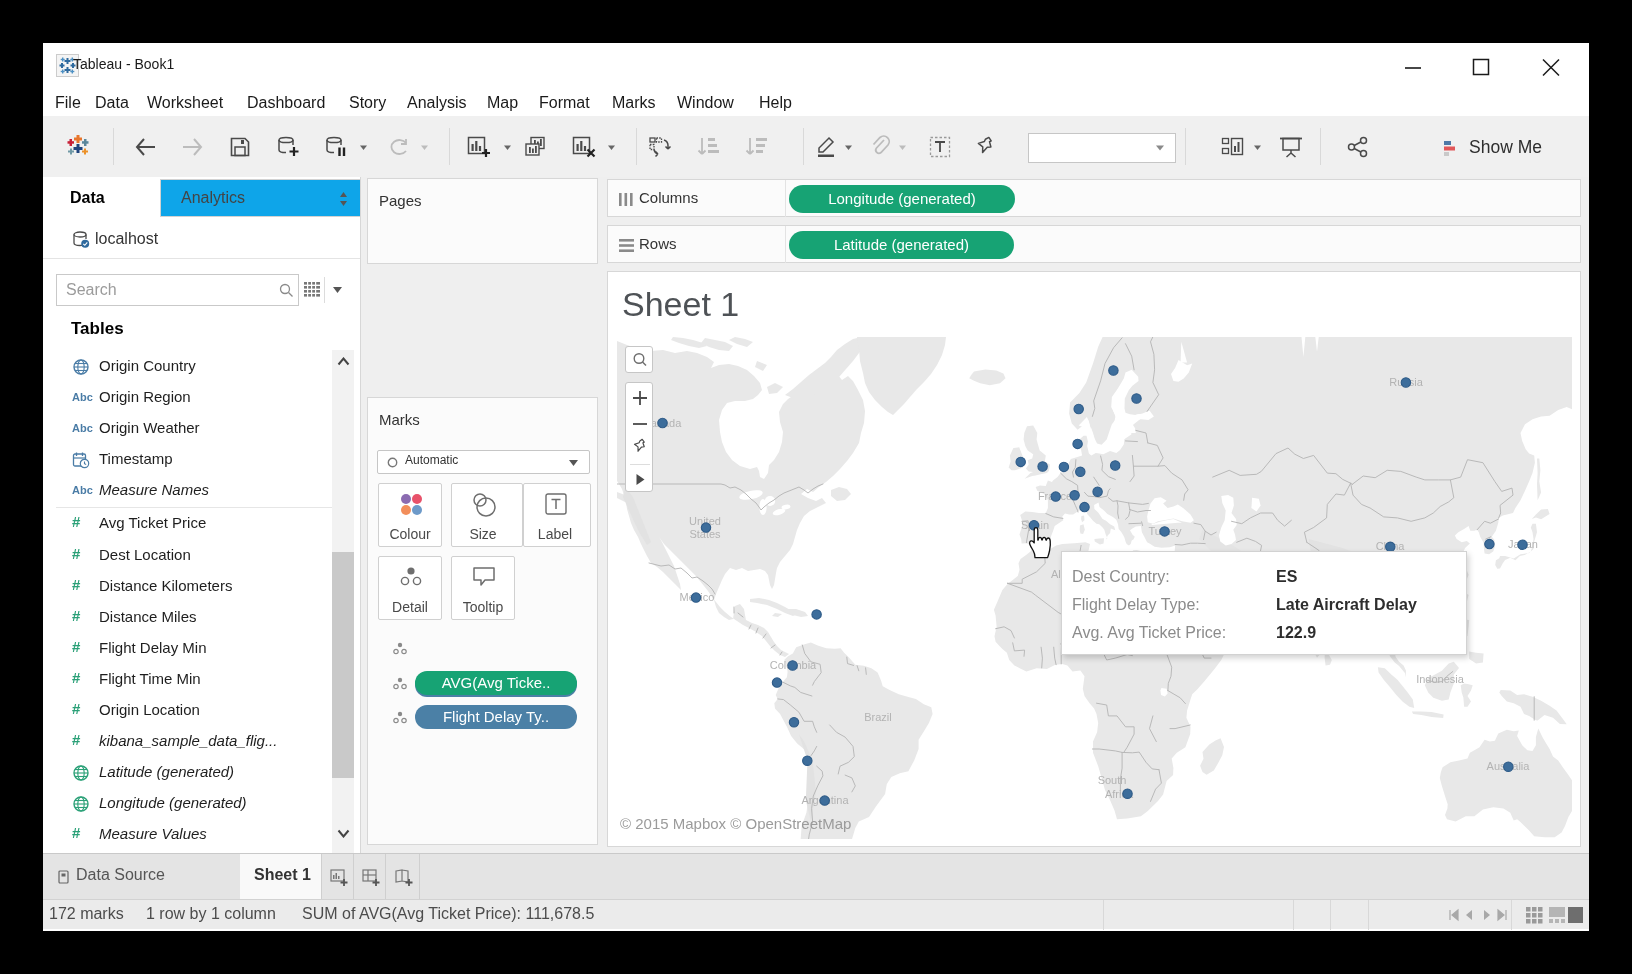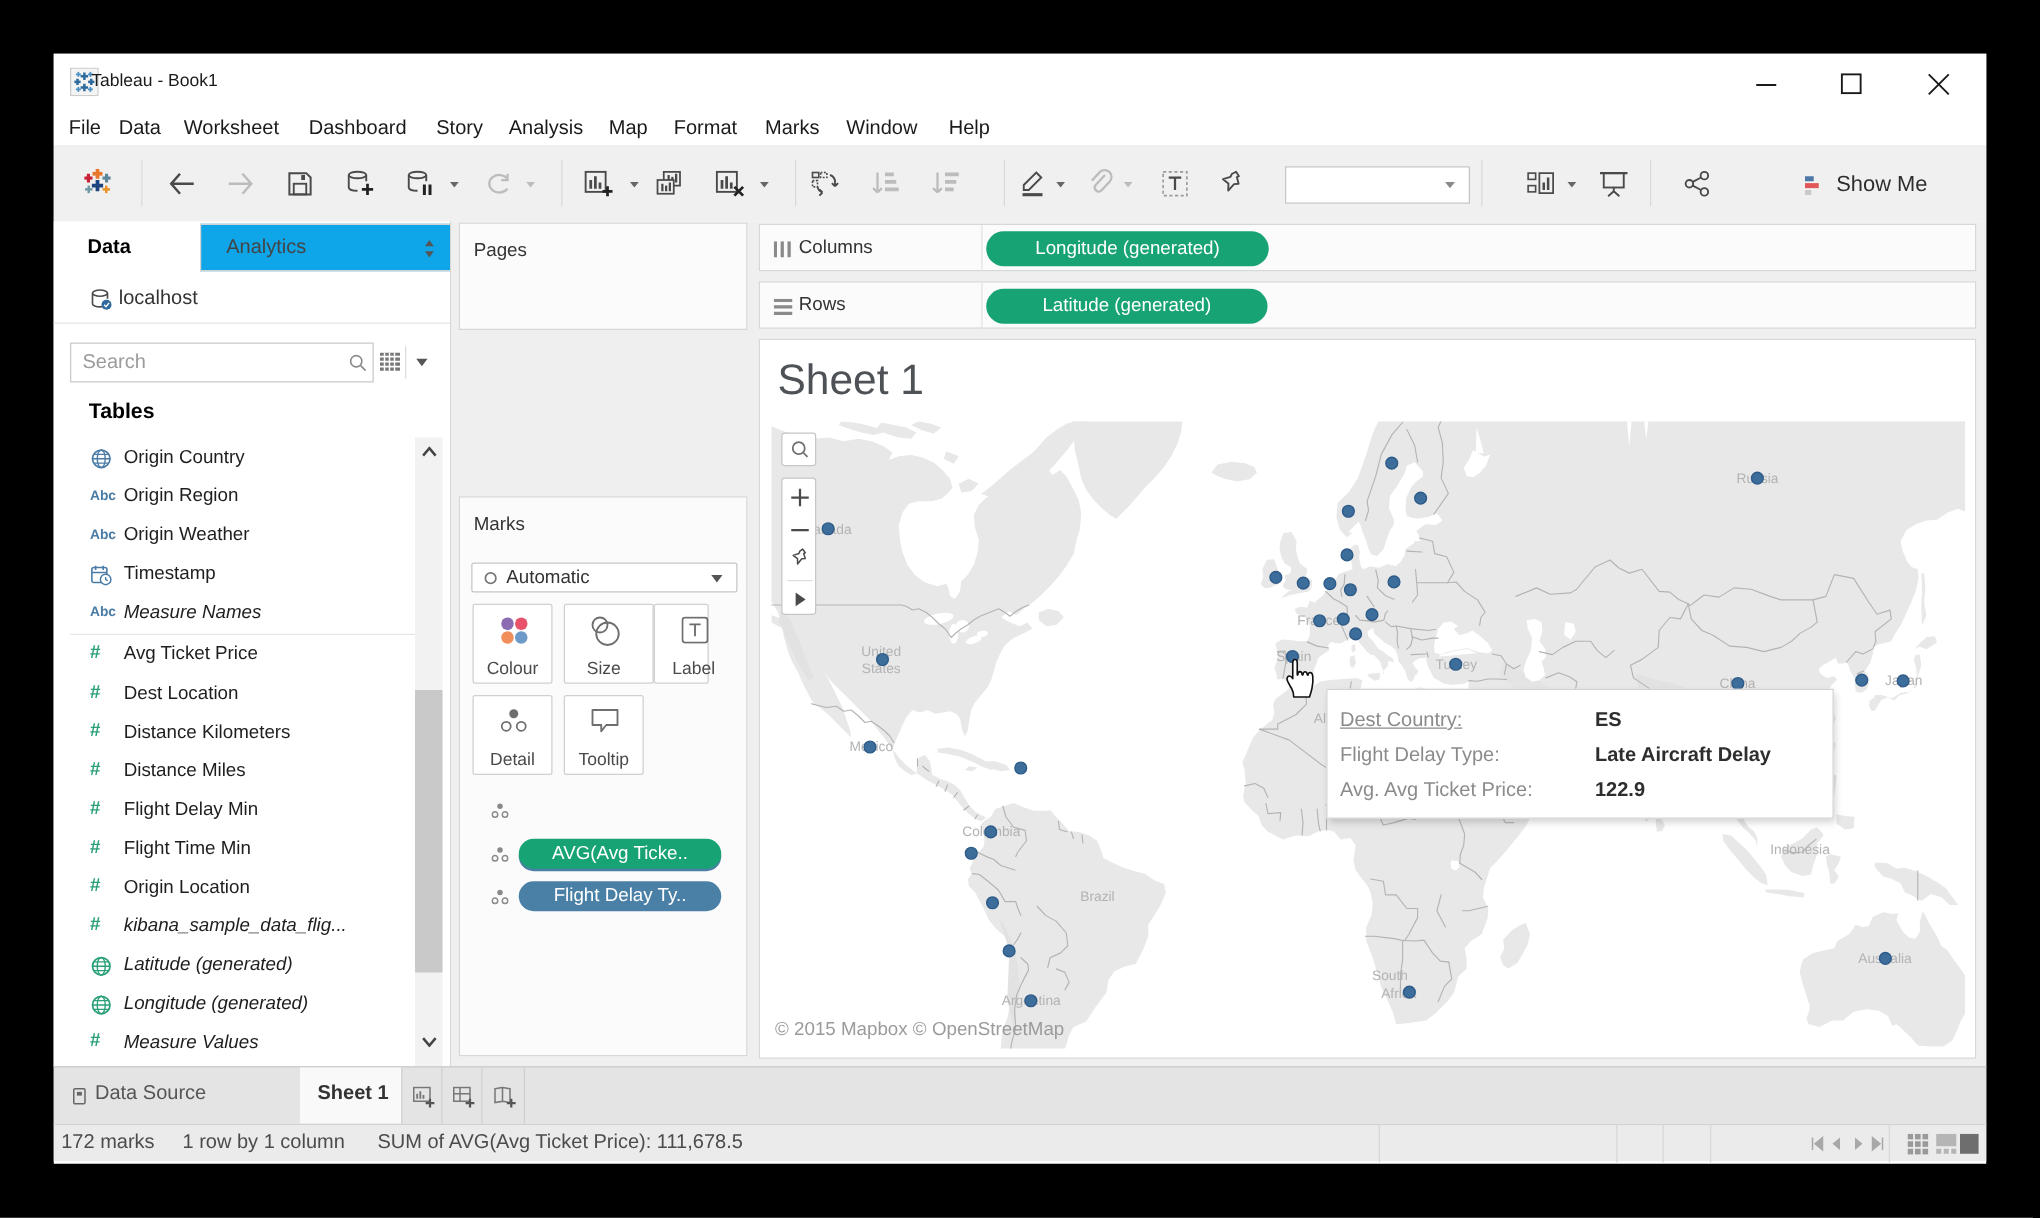--- a/index.html
+++ b/index.html
@@ -395,42 +395,42 @@
     </div>
     <div class="card" style="left:324px;top:135px;width:231px;height:86px;">
       <div class="ptitle abs" style="left:11px;top:13px;">Pages</div>
     </div>
     <div class="card" style="left:324px;top:354px;width:231px;height:448px;">
       <div class="ptitle abs" style="left:11px;top:13px;">Marks</div>
       <div class="abs" style="left:9px;top:52px;width:213px;height:24px;background:#fff;border:1px solid #c6c6c6;border-radius:2px;">
         <svg class="abs" style="left:9px;top:6px" width="11" height="11" viewBox="0 0 11 11">
           <circle cx="5.5" cy="5.5" r="4.2" fill="none" stroke="#787878" stroke-width="1.4"></circle>
         </svg>
-        <div class="abs" style="left:27px;top:2px;font-size:15px;color:#333;">Automatic</div>
+        <div class="abs" style="left:27px;top:2px;font-size:12px;color:#333;">Automatic</div>
         <svg class="abs" style="left:190px;top:8px" width="11" height="8" viewBox="0 0 11 8">
           <path d="M1,1 L10,1 L5.5,7 Z" fill="#555"></path>
         </svg>
       </div>
       <div class="abs" style="left:10px;top:85px;width:64px;height:64px;background:#fff;border:1px solid #d0d0d0;border-radius:2px;">
         <svg class="abs" style="left:19px;top:8px" width="26" height="26" viewBox="0 0 26 26">
           <circle cx="8" cy="7" r="5" fill="#8b6bb1"></circle>
           <circle cx="19" cy="7" r="5" fill="#e8526a"></circle>
           <circle cx="8" cy="18" r="5" fill="#f28e5b"></circle>
           <circle cx="19" cy="18" r="5" fill="#6d9ac9"></circle>
         </svg>
         <div class="abs" style="left:0;top:42px;width:62px;text-align:center;font-size:14px;color:#4a4a4a;">Colour</div>
       </div>
       <div class="abs" style="left:83px;top:85px;width:72px;height:64px;background:#fff;border:1px solid #d0d0d0;border-radius:2px;">
         <svg class="abs" style="left:19px;top:7px" width="26" height="28" viewBox="0 0 26 28">
           <circle cx="9" cy="9" r="6" fill="#fff" stroke="#6e6e6e" stroke-width="1.5"></circle>
           <circle cx="15" cy="16" r="9" fill="none" stroke="#6e6e6e" stroke-width="1.5"></circle>
         </svg>
         <div class="abs" style="left:0;top:42px;width:62px;text-align:center;font-size:14px;color:#4a4a4a;">Size</div>
       </div>
-      <div class="abs" style="left:155px;top:85px;width:44px;height:64px;background:#fff;border:1px solid #d0d0d0;border-radius:2px;">
+      <div class="abs" style="left:155px;top:85px;width:68px;height:64px;background:#fff;border:1px solid #d0d0d0;border-radius:2px;">
         <svg class="abs" style="left:21px;top:9px" width="22" height="22" viewBox="0 0 22 22">
           <rect x="1" y="1" width="20" height="20" rx="2" fill="none" stroke="#6e6e6e" stroke-width="1.4"></rect>
           <path d="M6.5,6.5 L15.5,6.5 M11,6.5 L11,16" stroke="#6e6e6e" stroke-width="1.5"></path>
         </svg>
         <div class="abs" style="left:0;top:42px;width:62px;text-align:center;font-size:14px;color:#4a4a4a;">Label</div>
       </div>
       <div class="abs" style="left:10px;top:158px;width:64px;height:64px;background:#fff;border:1px solid #d0d0d0;border-radius:2px;">
         <svg class="abs" style="left:19px;top:8px" width="26" height="26" viewBox="0 0 26 26">
           <circle cx="13" cy="6" r="3.6" fill="#6e6e6e"></circle>
           <circle cx="7" cy="16" r="3.6" fill="none" stroke="#6e6e6e" stroke-width="1.4"></circle>
@@ -699,21 +699,21 @@
             <path d="M1,8 L15,8" stroke="#4a4a4a" stroke-width="1.8"></path>
           </svg>
           <svg class="abs" style="left:6px;top:55px" width="16" height="17" viewBox="0 0 16 17">
             <path d="M9,1 L11.5,3.5 L10.3,4.3 L12.3,8 L9.6,8.8 L7,13.5 L6.2,9.2 L2.3,7.3 L6.6,5 L7,3 Z" fill="none" stroke="#4a4a4a" stroke-width="1.2" stroke-linejoin="round" transform="rotate(10 8 8)"></path>
           </svg>
           <div class="abs" style="left:4px;top:81px;width:20px;height:1px;background:#ddd;"></div>
           <svg class="abs" style="left:9px;top:90px" width="11" height="13" viewBox="0 0 11 13">
             <path d="M1.5,1 L9.5,6.5 L1.5,12 Z" fill="#4a4a4a"></path>
           </svg>
         </div><div class="abs" style="left:444px;top:214px;width:406px;height:104px;background:#fff;border:1px solid #d2d2d2;box-shadow:2px 3px 6px rgba(0,0,0,0.18);">
-          <div class="abs" style="left:10px;top:16px;font-size:16px;color:#8b8b8b;text-decoration:underline;">Dest Country:</div>
+          <div class="abs" style="left:10px;top:16px;font-size:16px;color:#8b8b8b;">Dest Country:</div>
           <div class="abs" style="left:214px;top:16px;font-size:16px;font-weight:bold;color:#2e2e2e;">ES</div>
           <div class="abs" style="left:10px;top:44px;font-size:16px;color:#8b8b8b;">Flight Delay Type:</div>
           <div class="abs" style="left:214px;top:44px;font-size:16px;font-weight:bold;color:#2e2e2e;">Late Aircraft Delay</div>
           <div class="abs" style="left:10px;top:72px;font-size:16px;color:#8b8b8b;">Avg. Avg Ticket Price:</div>
           <div class="abs" style="left:214px;top:72px;font-size:16px;font-weight:bold;color:#2e2e2e;">122.9</div>
         </div></div>
     </div>
     <div class="abs" style="left:0;top:810px;width:1546px;height:46px;background:#e4e4e4;border-top:1px solid #c9c9c9;">
       <svg class="abs" style="left:15px;top:16px" width="12" height="14" viewBox="0 0 12 14">
         <rect x="1" y="1" width="9" height="12" rx="1" fill="none" stroke="#666" stroke-width="1.2"></rect>

